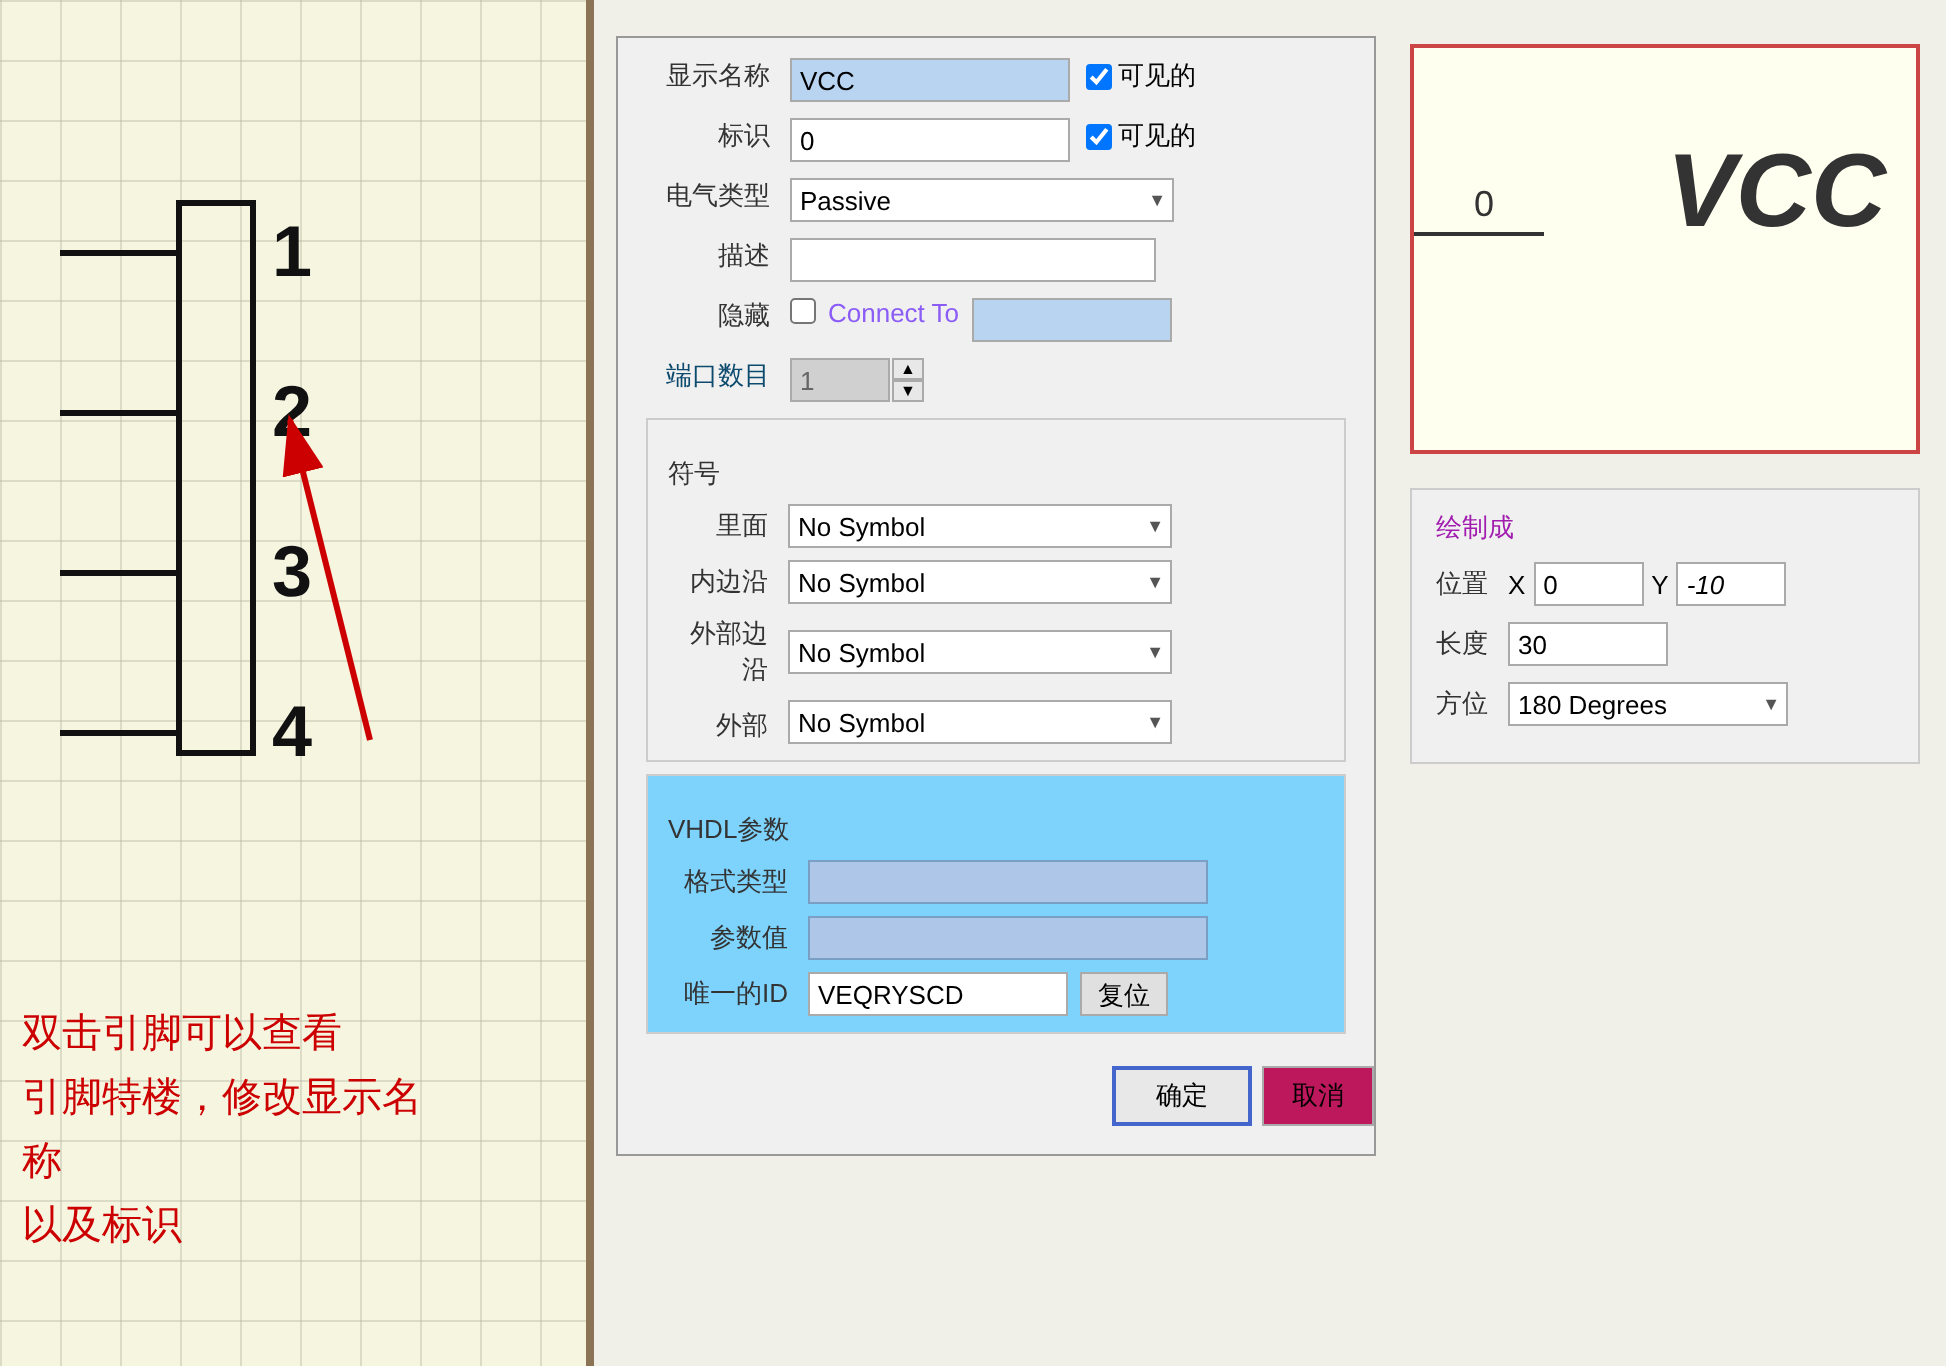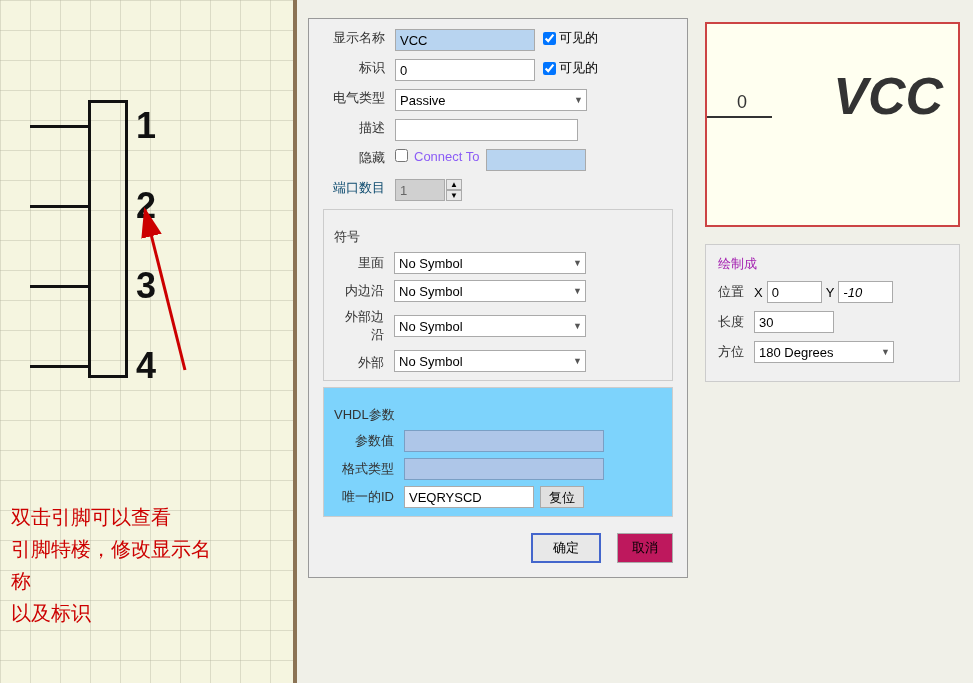--- a/index.html
+++ b/index.html
@@ -383,37 +383,37 @@
           <option>No Symbol</option><option>Dot</option><option>Clock</option>
         </select>
       </div>
     </div>
   </div>
 
   <div style="border:1px solid #ccc; padding:8px 10px; margin-top:6px; background:#7dd3fc;">
     <div class="section-title">VHDL参数</div>
 
     <div class="vhdl-row">
+      <span class="vhdl-label">格式类型</span>
+      <div style="width:200px; height:22px; background:#aec6e8; border:1px solid #7a9fc4;"></div>
+    </div>
+
+    <div class="vhdl-row">
       <span class="vhdl-label">参数值</span>
-      <div style="width:200px; height:22px; background:#aec6e8; border:1px solid #7a9fc4;"></div>
-    </div>
-
-    <div class="vhdl-row">
-      <span class="vhdl-label">格式类型</span>
       <div style="width:200px; height:22px; background:#aec6e8; border:1px solid #7a9fc4;"></div>
     </div>
 
     <div class="vhdl-row" style="margin-bottom:0;">
       <span class="vhdl-label">唯一的ID</span>
       <input type="text" class="uid-input" value="VEQRYSCD" style="">
       <button class="reset-btn">复位</button>
     </div>
   </div>
 
-  <div style="position:absolute; bottom:14px; right:14px; display:flex; gap:16px;">
+  <div style="position:absolute; bottom:14px; right:0; display:flex; gap:5px;">
     <button class="btn-ok">确定</button>
     <button class="btn-cancel">取消</button>
   </div>
 
 </div>
 
 <div style="position:absolute; left:705px; top:22px; width:255px; height:205px; background:#fffff0; border:2px solid #cc4444;">
 
   <div style="position:absolute; left:0; top:92px; width:65px; height:2px; background:#333;"></div>
 

